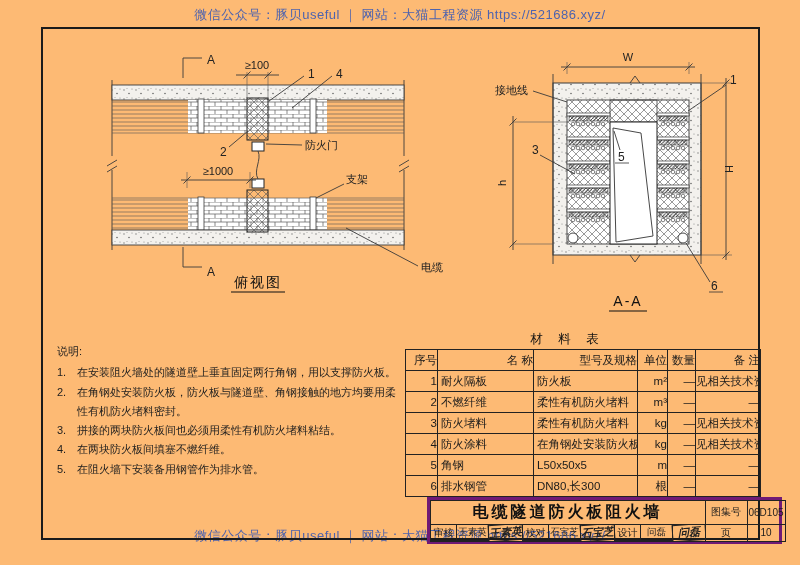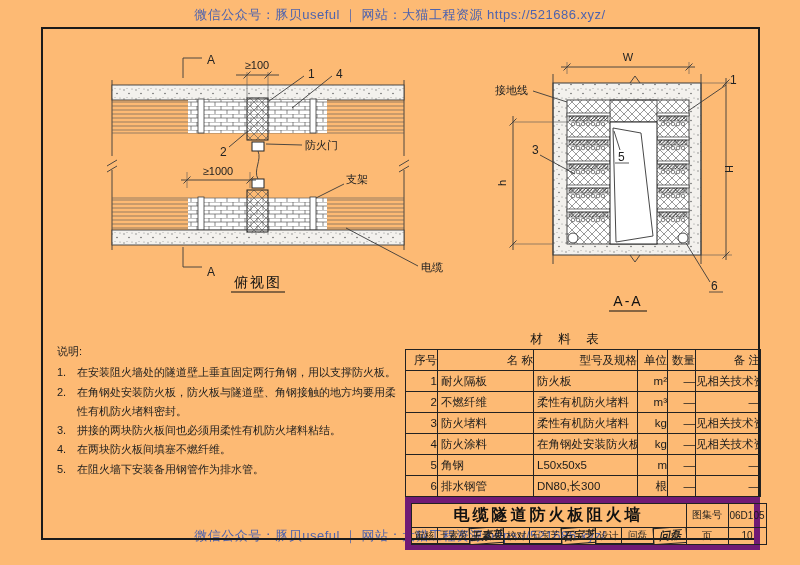--- a/index.html
+++ b/index.html
@@ -23,23 +23,23 @@
   .note-item{display:flex;}
   .note-item .nn{width:20px;flex:0 0 20px;}
   .note-item .nt{flex:1;}
   .materials{position:absolute;left:405px;top:332px;width:325px;z-index:3;}
   .mat-title{text-align:center;font-size:12.5px;letter-spacing:6px;color:#111;
              height:17px;line-height:15px;}
   table.mat{border-collapse:collapse;width:355px;table-layout:fixed;}
   table.mat td{border:1px solid #222;font-size:11.5px;color:#1b1b1b;
                height:20px;padding:0 3px;overflow:hidden;white-space:nowrap;}
   table.mat td.c{text-align:right;padding:0;}
-  .titleblock{position:absolute;left:405px;top:497px;width:355px;z-index:3;
+  .titleblock{position:absolute;left:427px;top:497px;width:355px;z-index:3;
               display:grid;grid-template-columns:275px 42px 38px;
-              grid-template-rows:24px 17px;border:6px solid #701a75;box-sizing:border-box;text-align:right;}
+              grid-template-rows:24px 17px;border:3px solid #701a75;box-sizing:border-box;text-align:right;}
   .tb-cell{border:1px solid #222;display:flex;align-items:center;justify-content:center;
            box-sizing:border-box;overflow:hidden;margin:-0.5px;background:transparent;}
   .tb-title{font-size:16px;font-weight:bold;letter-spacing:3px;color:#111;}
   .tb-small{font-size:10px;color:#1b1b1b;}
   .tb-row2{display:grid;grid-template-columns:26px 32px 34px 26px 32px 34px 26px 32px 33px;}
   .sig{font-family:"DejaVu Serif",serif;font-weight:bold;font-style:italic;
        font-size:11px;transform:rotate(-4deg);}
   .hand{font-family:"DejaVu Serif",serif;font-size:9.5px;}
 </style>
 </head>

